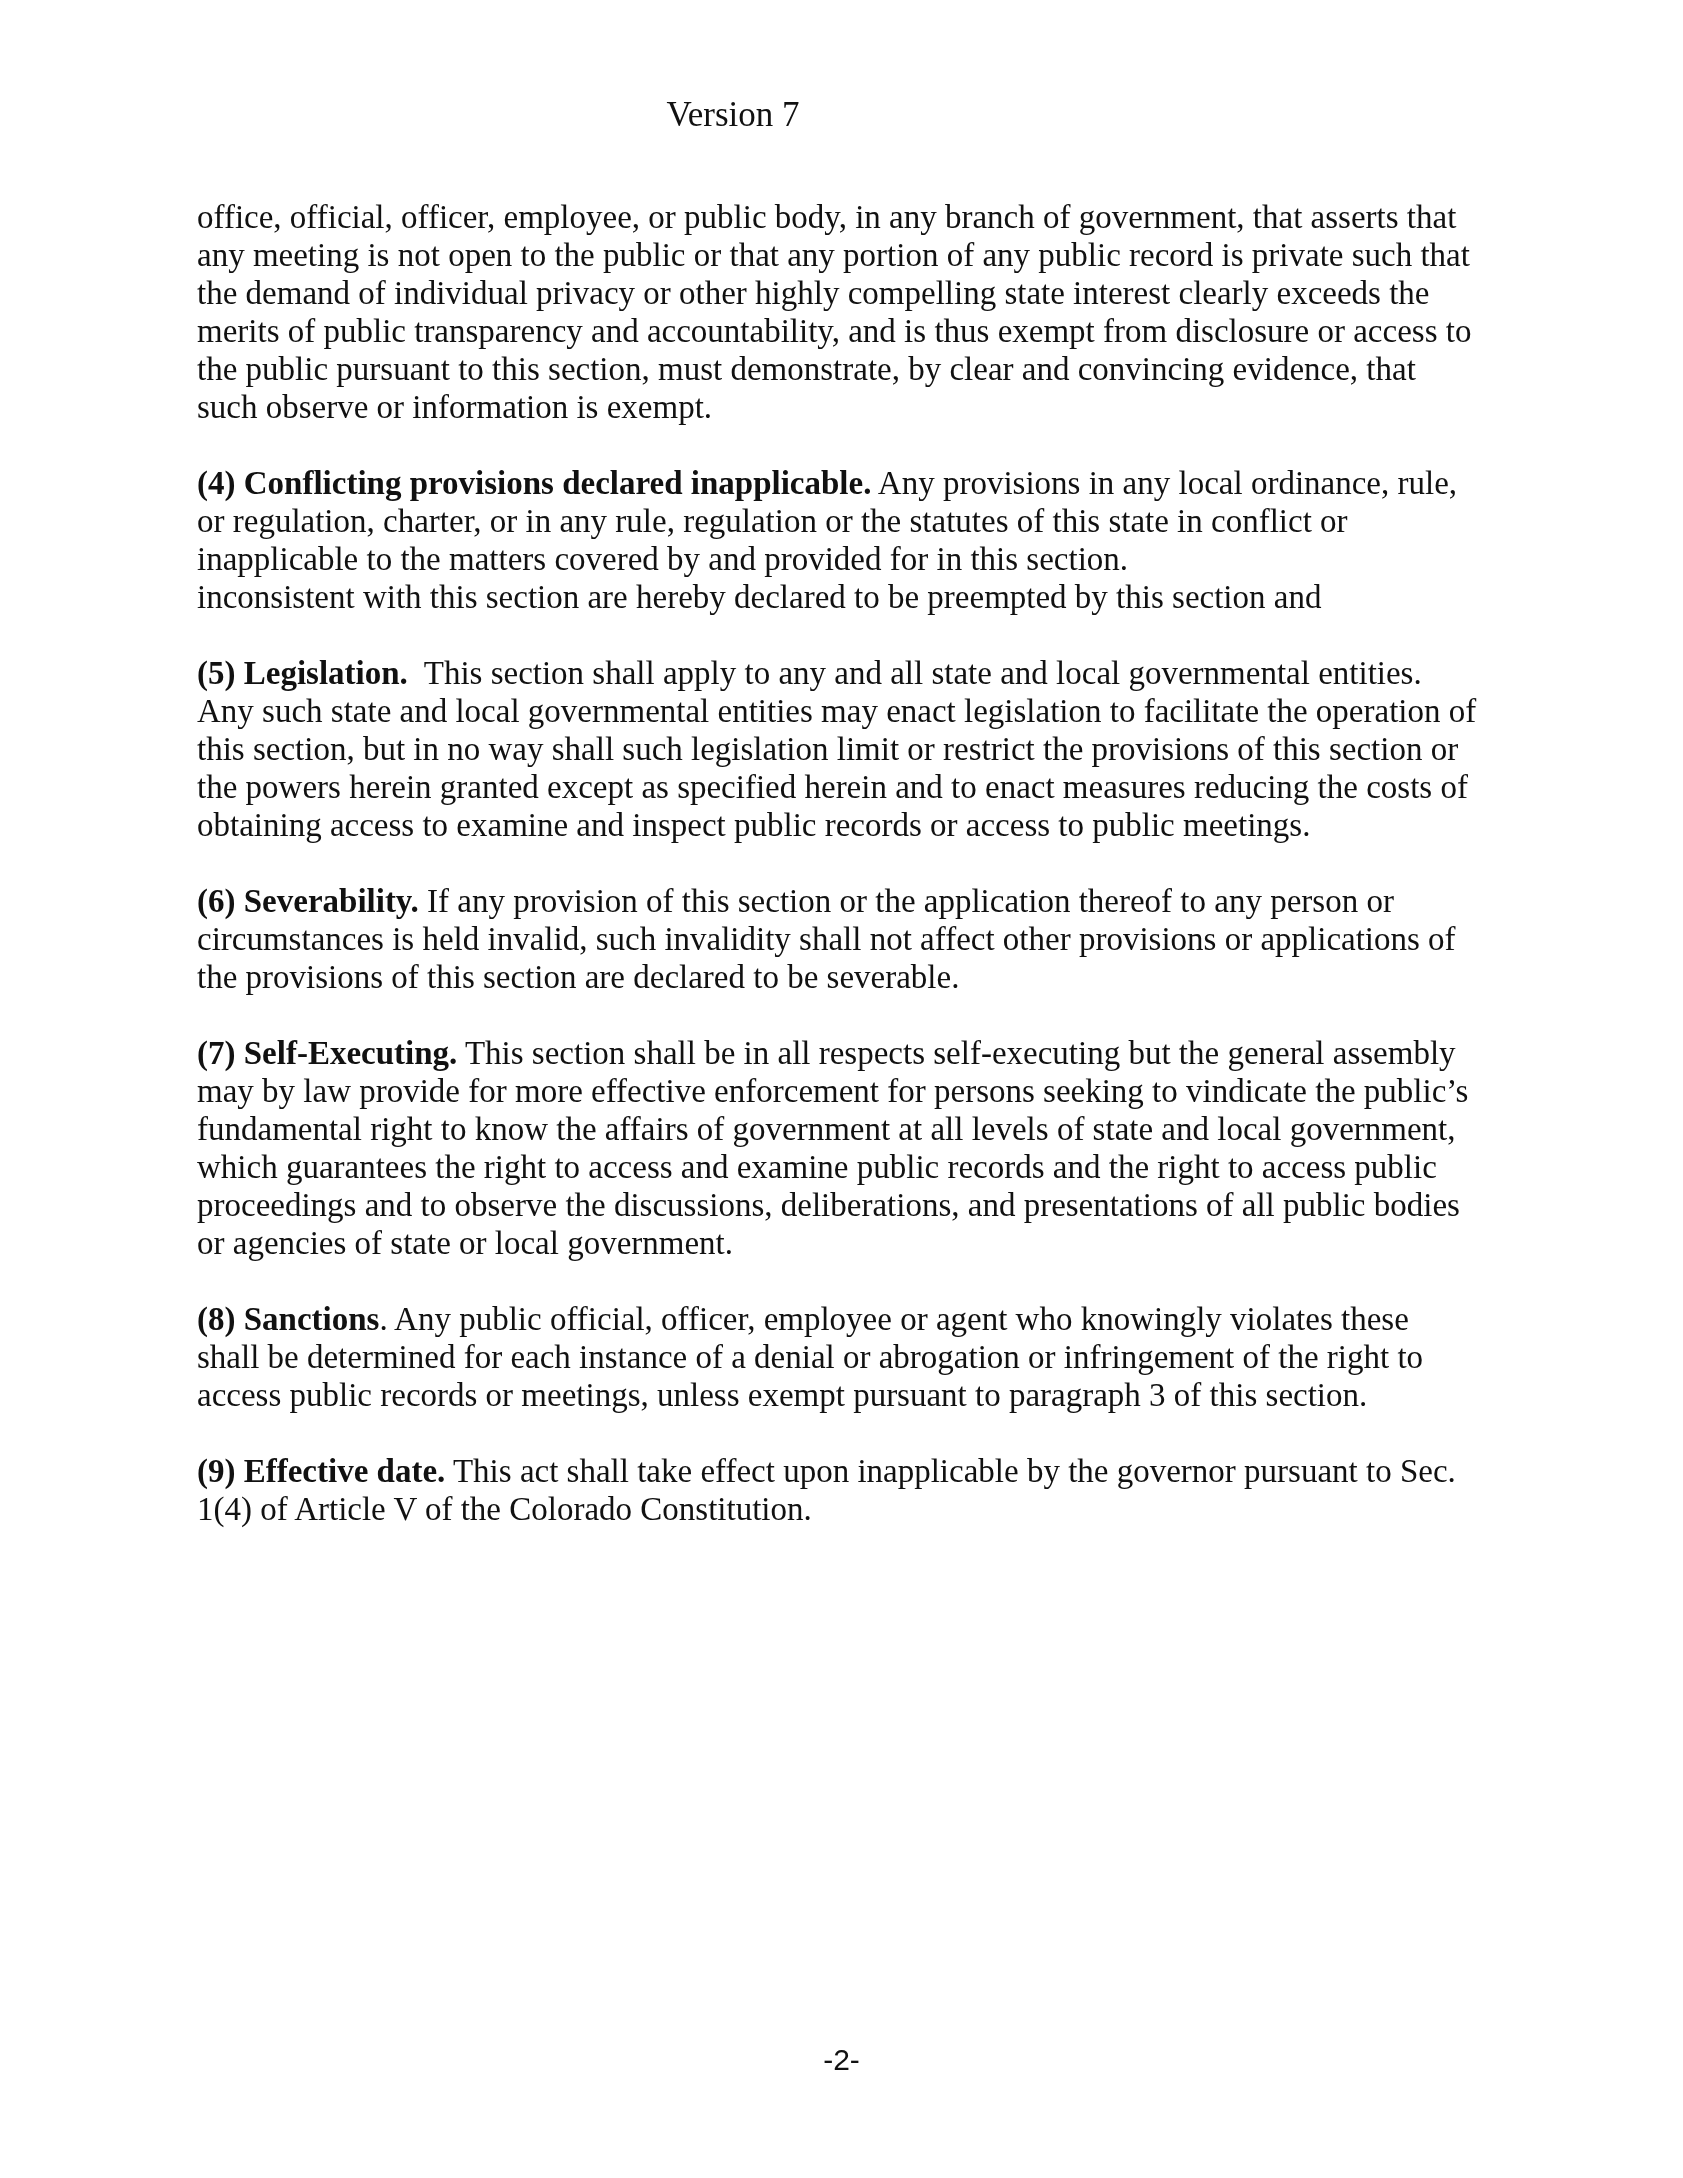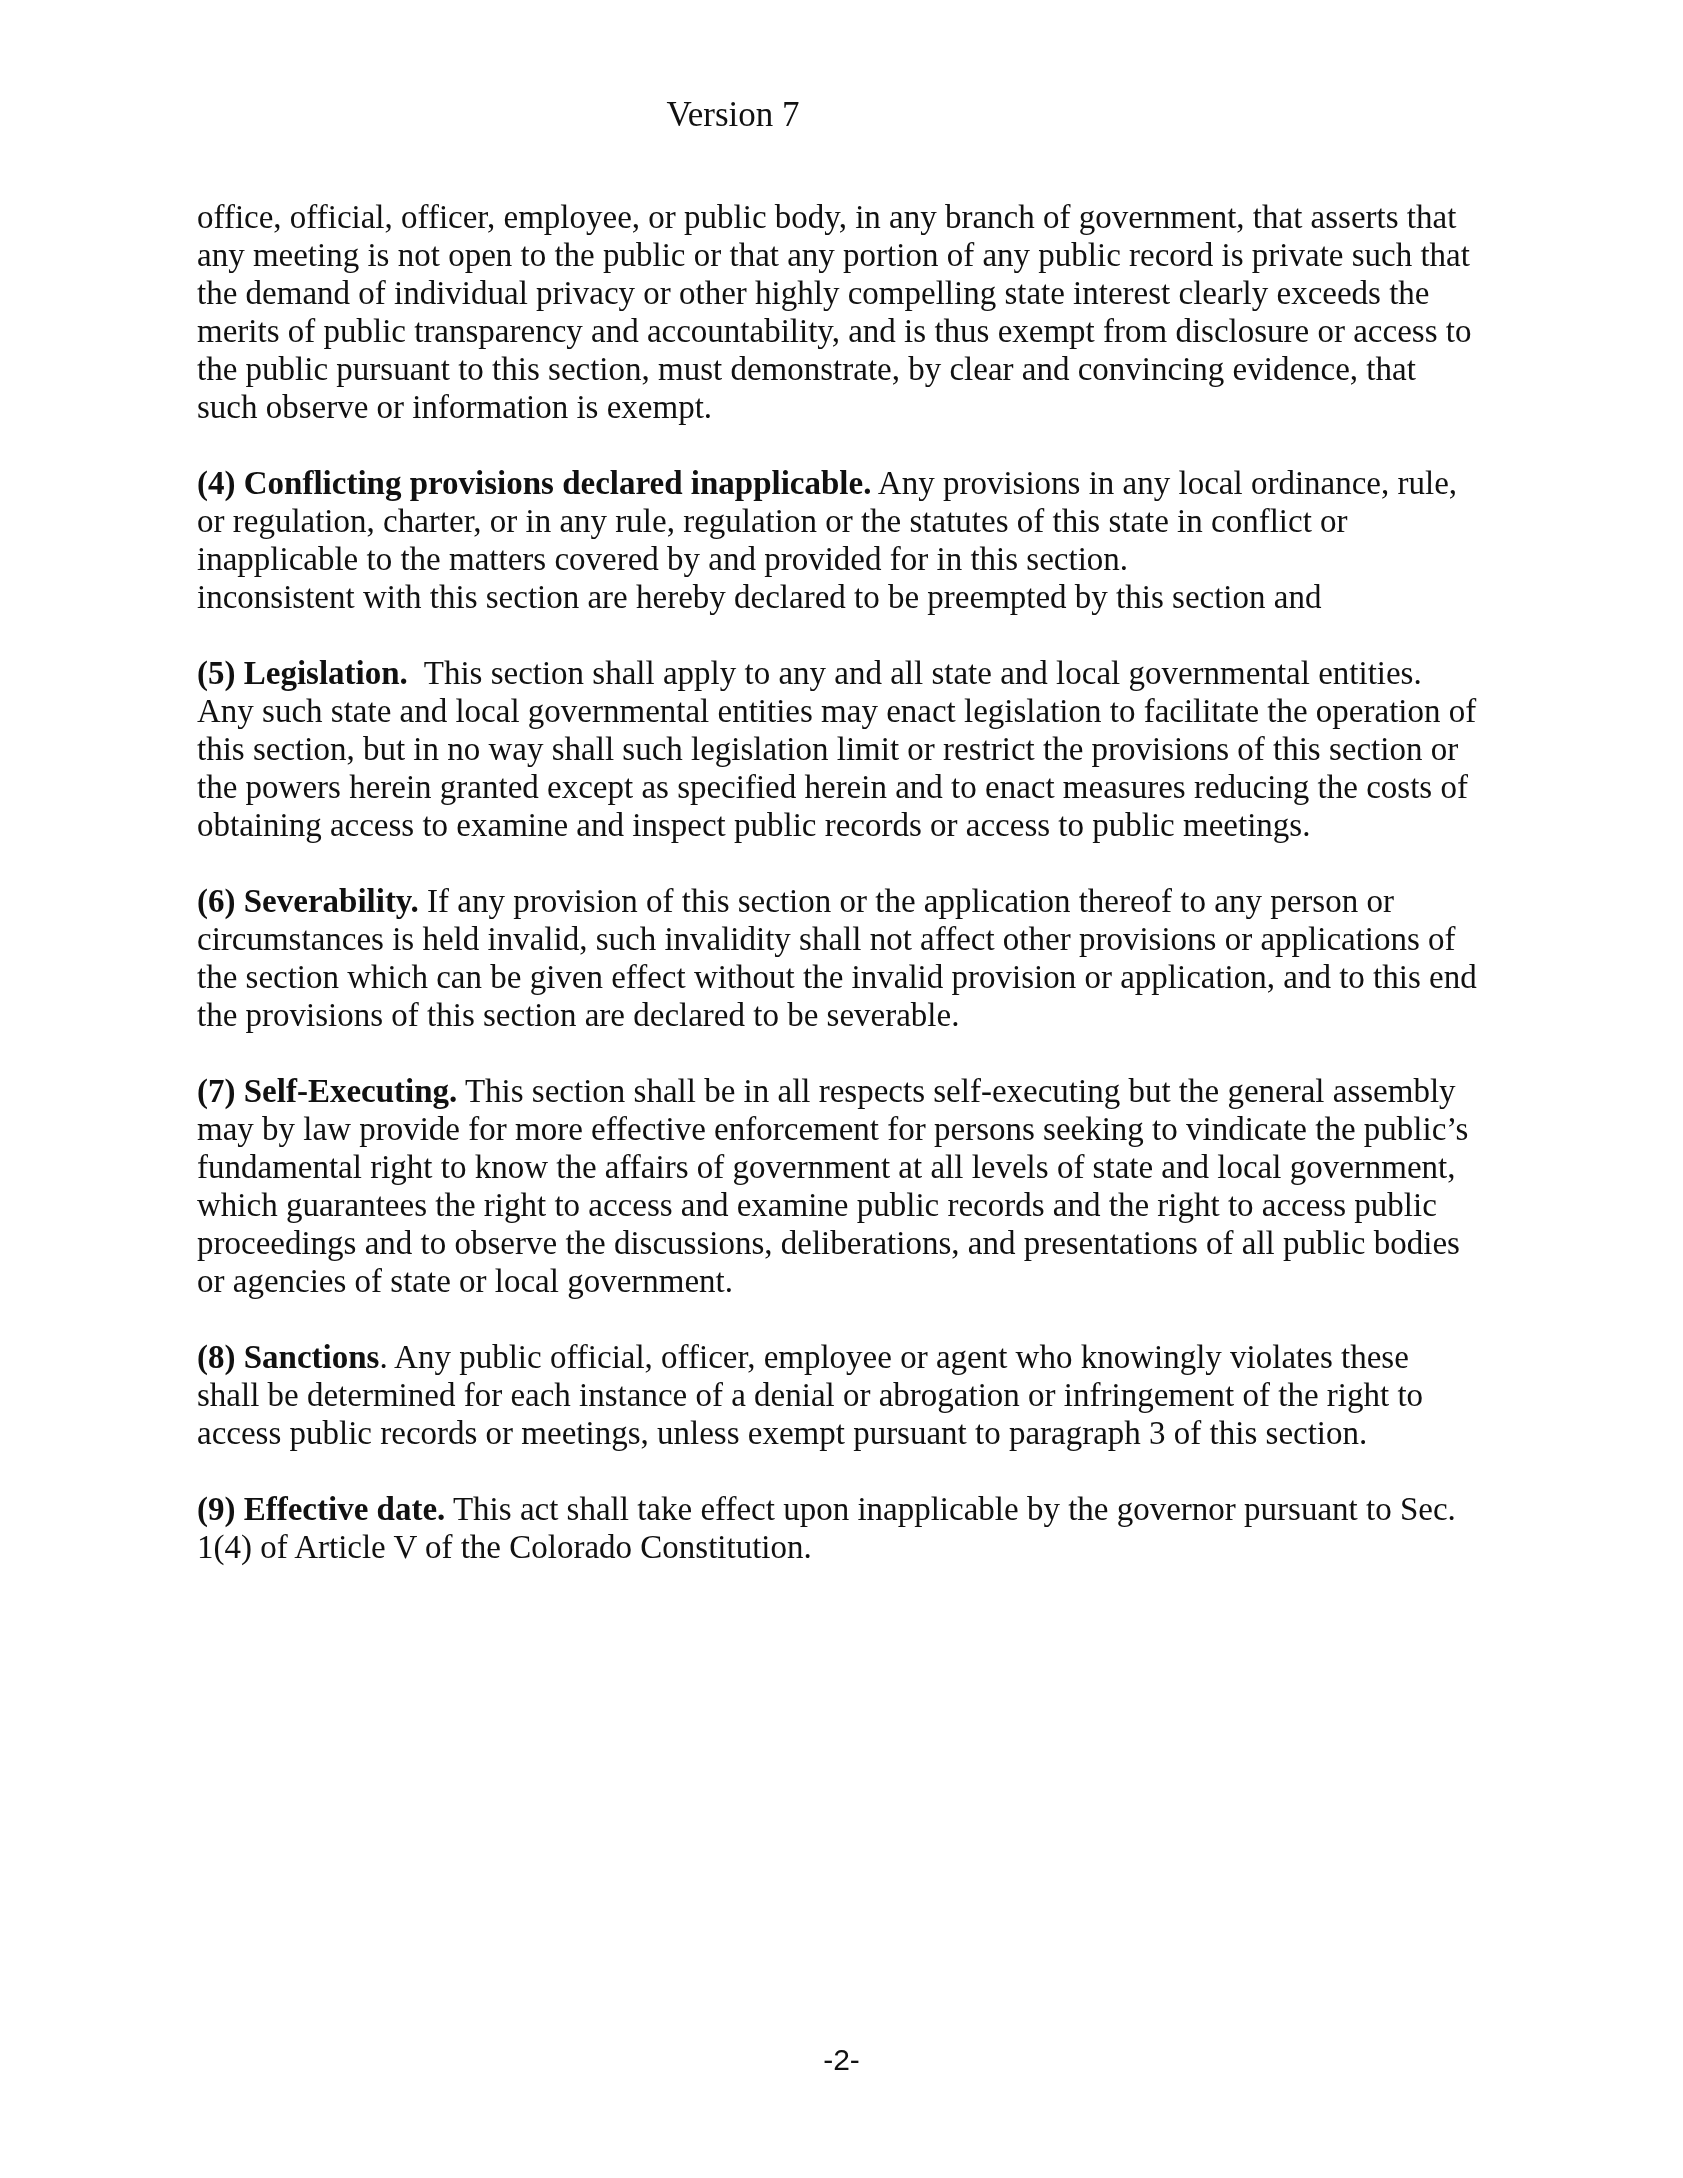--- a/index.html
+++ b/index.html
@@ -84,21 +84,20 @@
     <span class="line" style="white-space: pre;"><span class="bold">(5) Legislation.</span><span>  This section shall apply to any and all state and local governmental entities.</span></span>
     <span class="line">Any such state and local governmental entities may enact legislation to facilitate the operation of</span>
     <span class="line">this section, but in no way shall such legislation limit or restrict the provisions of this section or</span>
     <span class="line">the powers herein granted except as specified herein and to enact measures reducing the costs of</span>
     <span class="line">obtaining access to examine and inspect public records or access to public meetings.</span>
   </p>
 
   <p class="para">
     <span class="line"><span class="bold">(6) Severability.</span><span> If any provision of this section or the application thereof to any person or</span></span>
     <span class="line">circumstances is held invalid, such invalidity shall not affect other provisions or applications of</span>
-    <span class="line">the section which can be given effect without the invalid provision or application, and to this end</span>
     <span class="line">the provisions of this section are declared to be severable.</span>
   </p>
 
   <p class="para">
     <span class="line"><span class="bold">(7) Self-Executing.</span><span> This section shall be in all respects self-executing but the general assembly</span></span>
     <span class="line">may by law provide for more effective enforcement for persons seeking to vindicate the public’s</span>
     <span class="line">fundamental right to know the affairs of government at all levels of state and local government,</span>
     <span class="line">which guarantees the right to access and examine public records and the right to access public</span>
     <span class="line">proceedings and to observe the discussions, deliberations, and presentations of all public bodies</span>
     <span class="line">or agencies of state or local government.</span>

